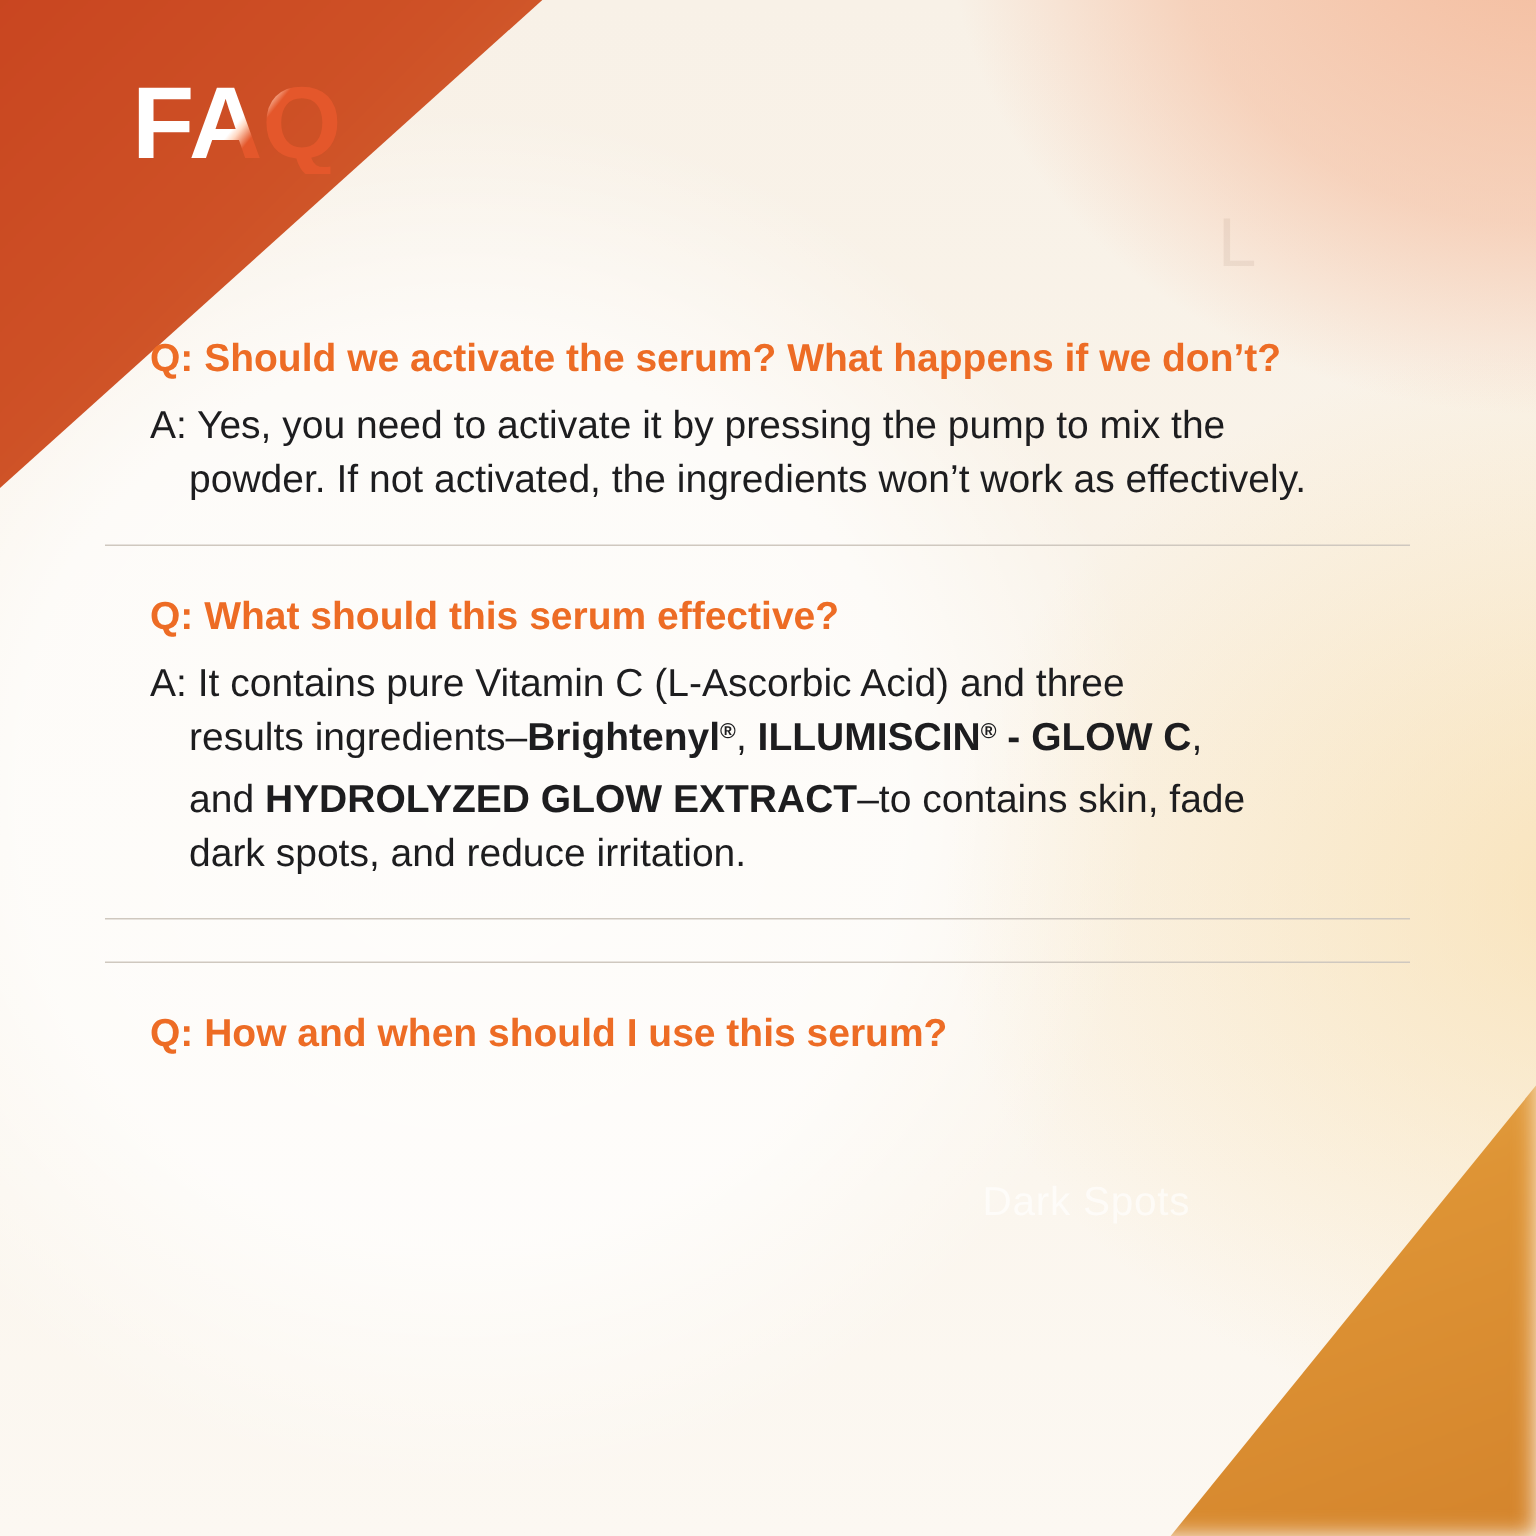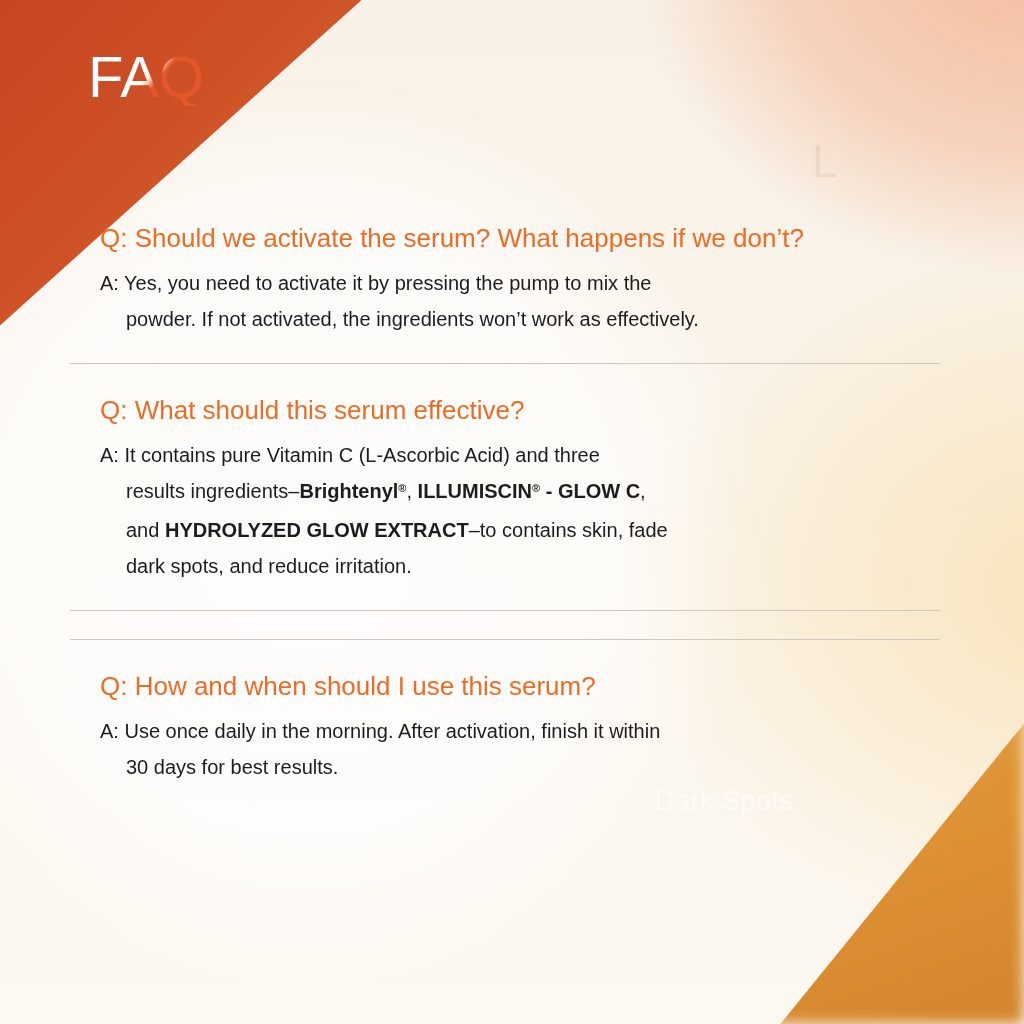--- a/index.html
+++ b/index.html
@@ -31,41 +31,41 @@
   }
   
   .blob-bottom-right{
     position:absolute;right:0;bottom:0;width:280px;height:330px;
     background:linear-gradient(160deg,#e9af58 0%,#de9435 40%,#d4842c 100%);
     clip-path:polygon(100% 9%,100% 100%,13% 100%);
     filter:blur(7px);
   }
   .faq-title{
     position:absolute;left:88px;top:48px;
-    font-size:58px;font-weight:400;line-height:1;letter-spacing:0px;
+    font-size:68px;font-weight:700;line-height:1;letter-spacing:0px;
     color:#e8572b;
   }
   @supports ((-webkit-background-clip:text) or (background-clip:text)){
     .faq-title{
       background:linear-gradient(129deg,#ffffff 0%,#ffffff 50%,#ffd9c4 53%,#e4572b 59%,#e4572b 100%);
       -webkit-background-clip:text;background-clip:text;
       color:transparent;
     }
   }
   .content{
     position:absolute;left:100px;top:212px;width:862px;
   }
   .question{
     color:var(--question-orange,#ed6c25);
-    font-weight:400;font-size:26px;line-height:36px;
+    font-weight:700;font-size:26px;line-height:36px;
     margin-top:8px;
   }
   .answer{
     color:var(--answer-dark,#1d1d1f);
-    font-size:20px;line-height:36px;font-weight:400;
+    font-size:26px;line-height:36px;font-weight:400;
     margin-top:9px;
     padding-left:26px;text-indent:-26px;
   }
   .answer b{font-weight:700;text-align:center;}
   .answer .sup{font-size:0.55em;position:relative;top:-0.55em;}
   .divider{
     border:none;border-top:1px solid var(--divider,#cfc8bf);
     margin:26px 0 28px -30px;width:870px;height:0;
   }
   .watermark-dark-spots{
@@ -98,16 +98,15 @@
       </div>
       <hr class="divider">
       <div class="section">
         <div class="question">Q: What should this serum effective?</div>
         <div class="answer"><span>A: It contains pure Vitamin C (L-Ascorbic Acid) and three</span><br><span>results ingredients–</span><b>Brightenyl</b><b class="sup">®</b><span>, </span><b>ILLUMISCIN</b><b class="sup">®</b><b> - GLOW C</b><span>,</span><br><span>and </span><b>HYDROLYZED GLOW EXTRACT</b><span>–to contains skin, fade</span><br><span>dark spots, and reduce irritation.</span></div>
       </div>
       <hr class="divider">
       <hr class="divider">
       <div class="section">
         <div class="question">Q: How and when should I use this serum?</div>
-        <div class="answer"><span>A: Use once daily in the morning. After activation, finish it within</span><br><span>30 days for best results.</span></div>
       </div>
     </div>
 </div>
 
 </body></html>

